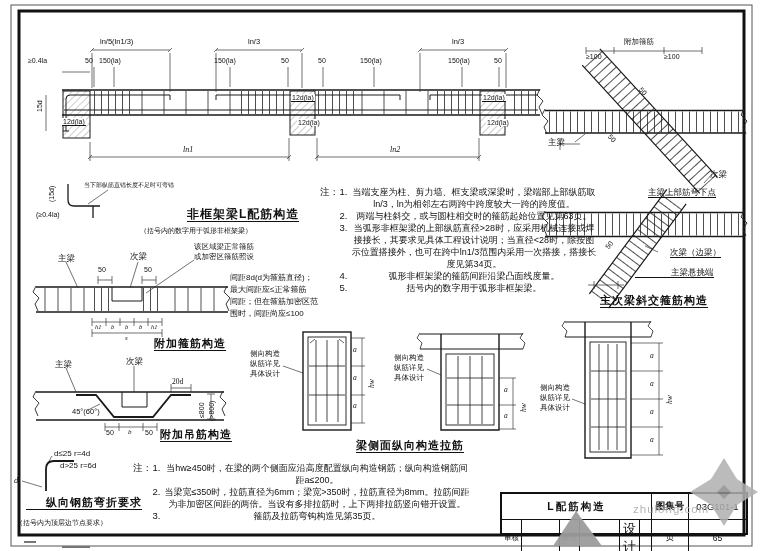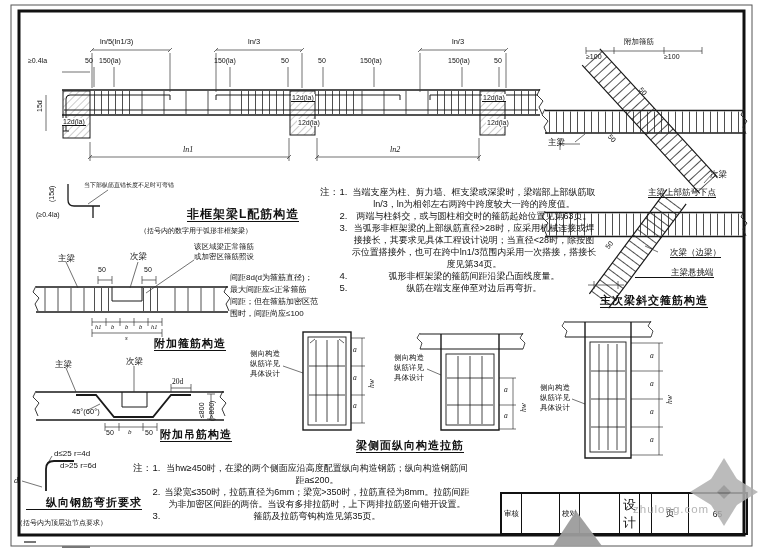--- a/index.html
+++ b/index.html
@@ -305,21 +305,21 @@
       <div class="note-row">
         <span class="note-no">3.</span>
         <span class="note-text">当弧形非框架梁的上部纵筋直径&gt;28时，应采用机械连接或焊接接长，其要求见具体工程设计说明；当直径&lt;28时，除按图示位置搭接外，也可在跨中ln1/3范围内采用一次搭接，搭接长度见第34页。</span>
       </div>
       <div class="note-row">
         <span class="note-no">4.</span>
         <span class="note-text">弧形非框架梁的箍筋间距沿梁凸面线度量。</span>
       </div>
       <div class="note-row">
         <span class="note-no">5.</span>
-        <span class="note-text">纵筋在端支座伸至对边后再弯折。</span>
+        <span class="note-text">括号内的数字用于弧形非框架梁。</span>
       </div>
     </div>
   </div>
 
   <div class="notes" style="left:133px;top:462px;width:338px;">
     <span class="prefix">注：</span>
     <div class="note-rows">
       <div class="note-row">
         <span class="note-no">1.</span>
         <span class="note-text">当hw≥450时，在梁的两个侧面应沿高度配置纵向构造钢筋；纵向构造钢筋间距a≤200。</span>
@@ -329,20 +329,25 @@
         <span class="note-text">当梁宽≤350时，拉筋直径为6mm；梁宽&gt;350时，拉筋直径为8mm。拉筋间距为非加密区间距的两倍。当设有多排拉筋时，上下两排拉筋竖向错开设置。</span>
       </div>
       <div class="note-row">
         <span class="note-no">3.</span>
         <span class="note-text">箍筋及拉筋弯钩构造见第35页。</span>
       </div>
     </div>
   </div>
 
   <div id="tblock">
+    <div class="r1">
+      <div class="cell" style="width:150px;font-size:10.5px;font-weight:bold;letter-spacing:2px;">L配筋构造</div>
+      <div class="cell b" style="width:37px;font-size:9.5px;">图集号</div>
+      <div class="cell" style="flex:1;font-size:9.5px;">03G101-1</div>
+    </div>
     <div class="r2">
       <div class="cell" style="width:20px;font-size:7.5px;">审核</div>
       <div class="cell" style="width:38px;"></div>
       <div class="cell" style="width:20px;font-size:7.5px;">校对</div>
       <div class="cell" style="width:40px;"></div>
       <div class="cell" style="width:20px;font-size:13px;">设计</div>
       <div class="cell" style="width:12px;"></div>
       <div class="cell" style="width:37px;font-size:8.5px;">页</div>
       <div class="cell" style="flex:1;font-size:8.5px;">65</div>
     </div>

